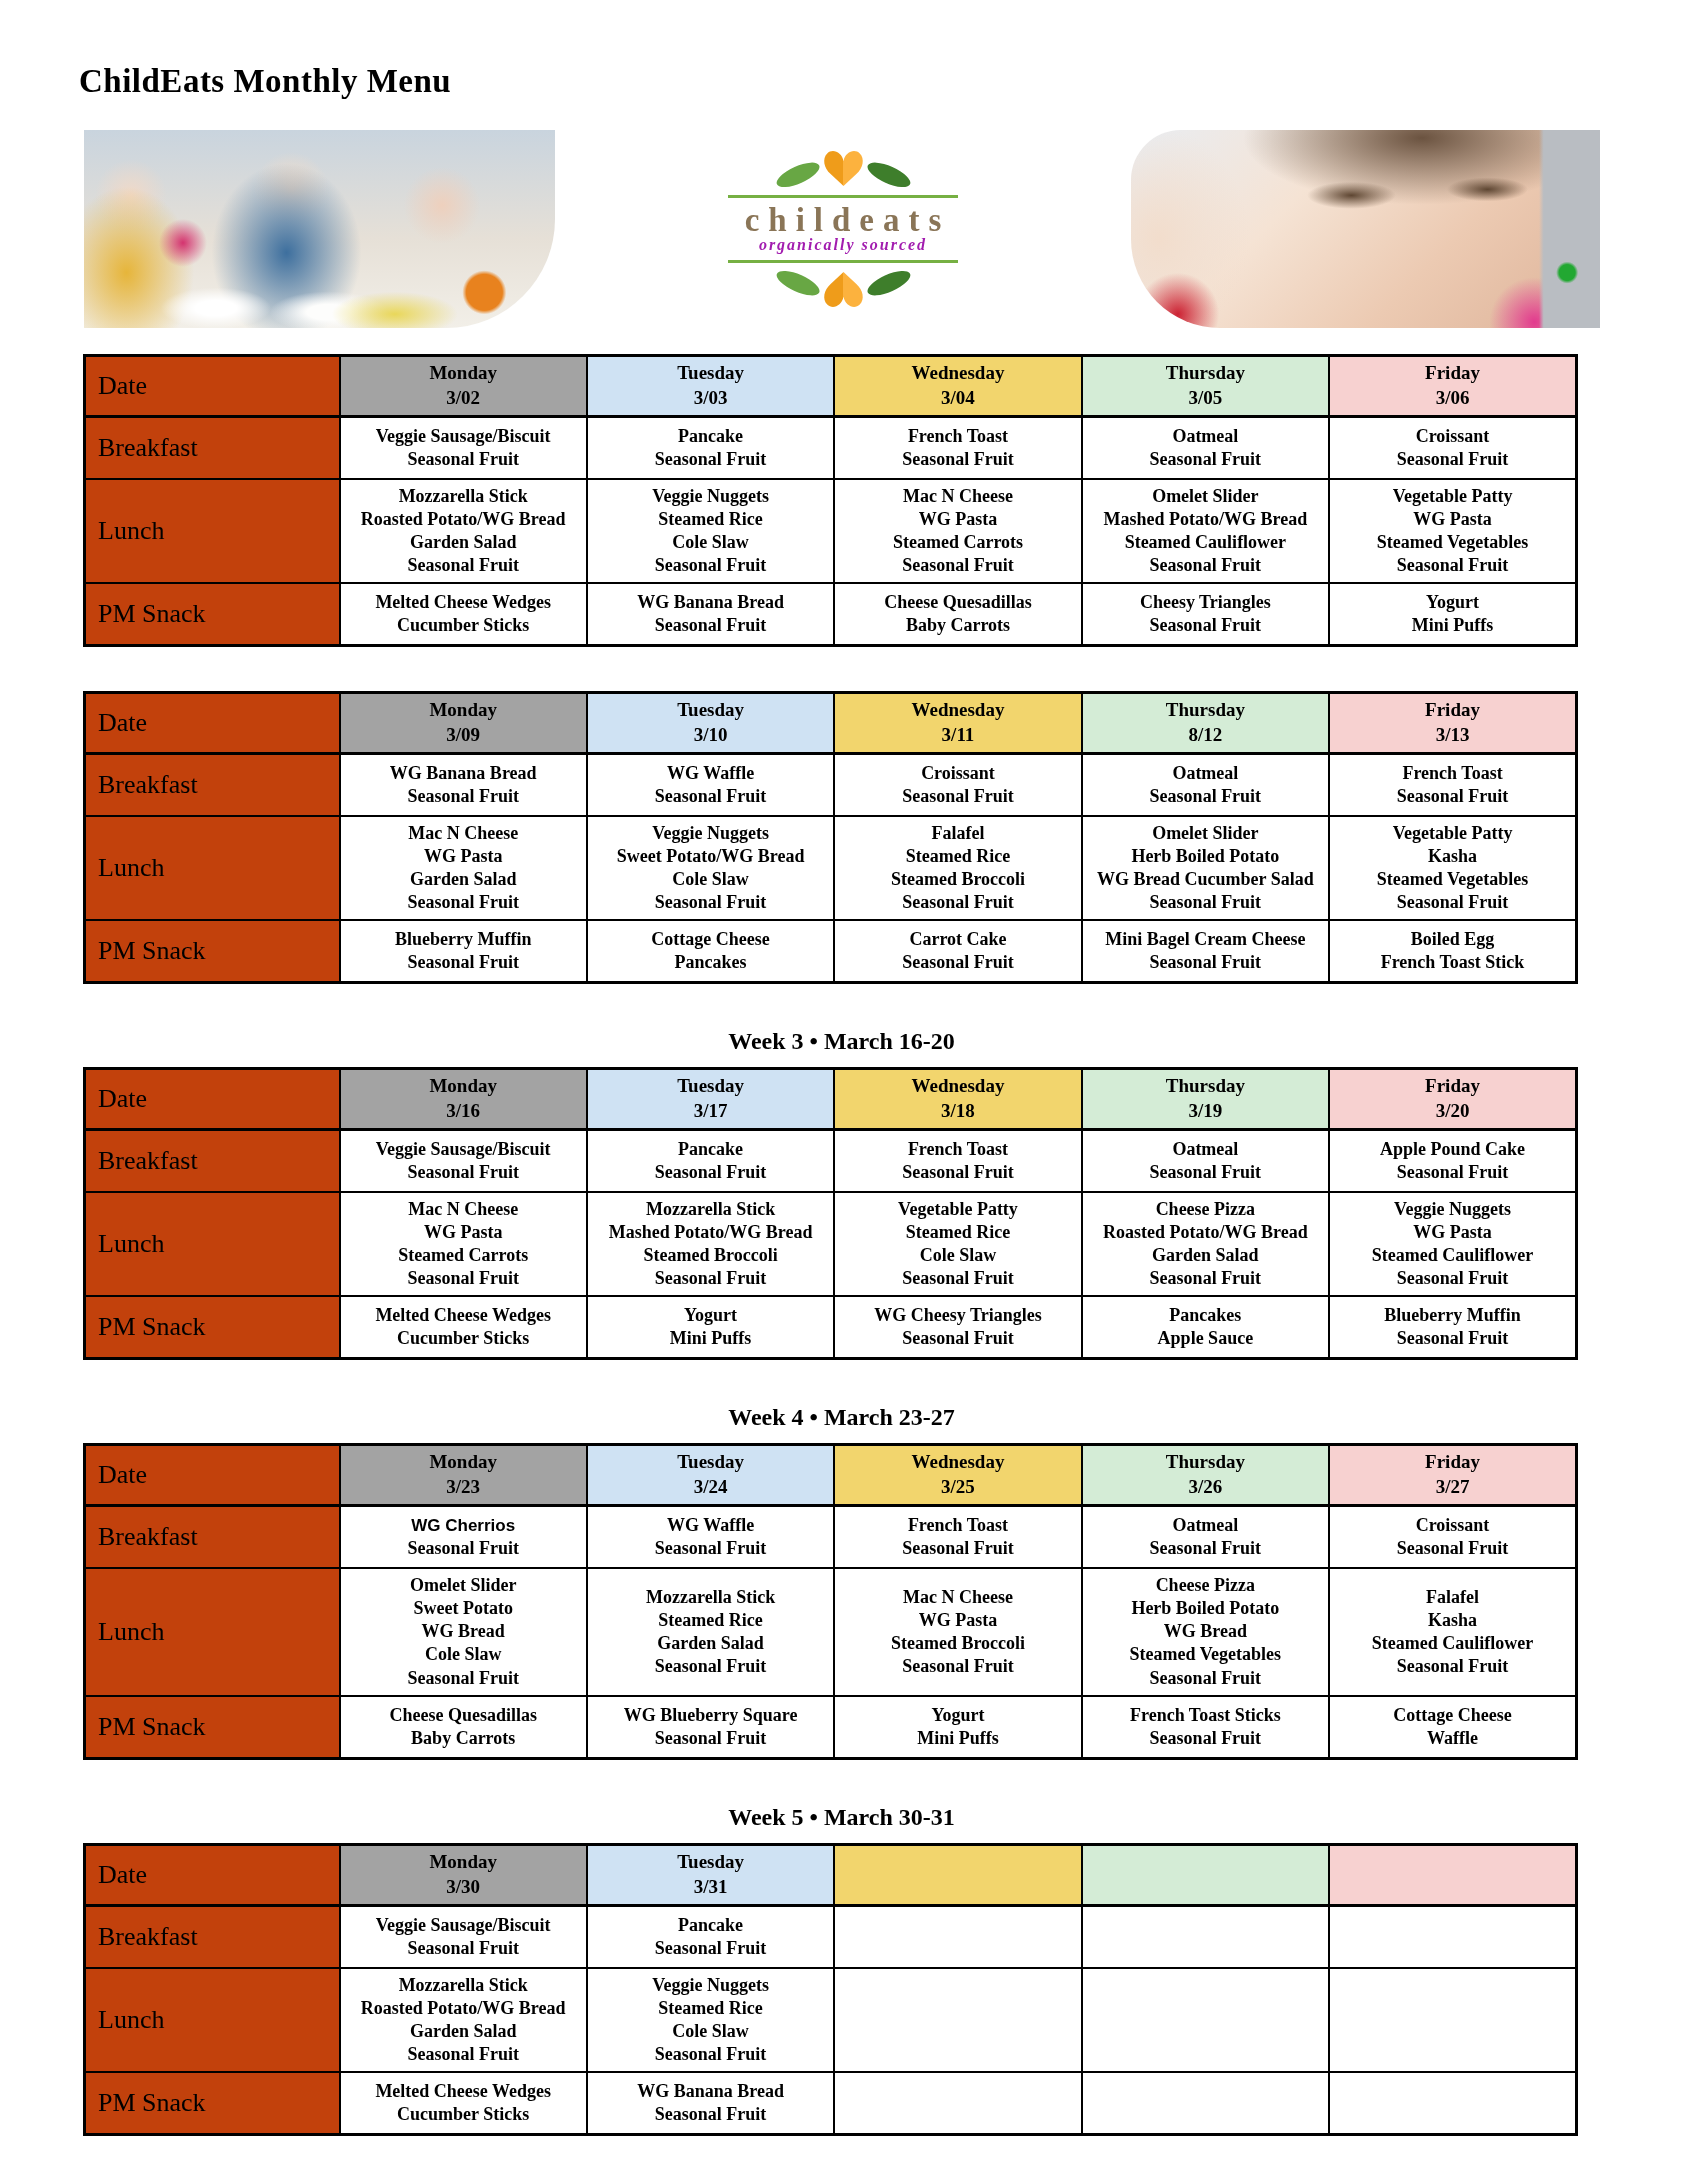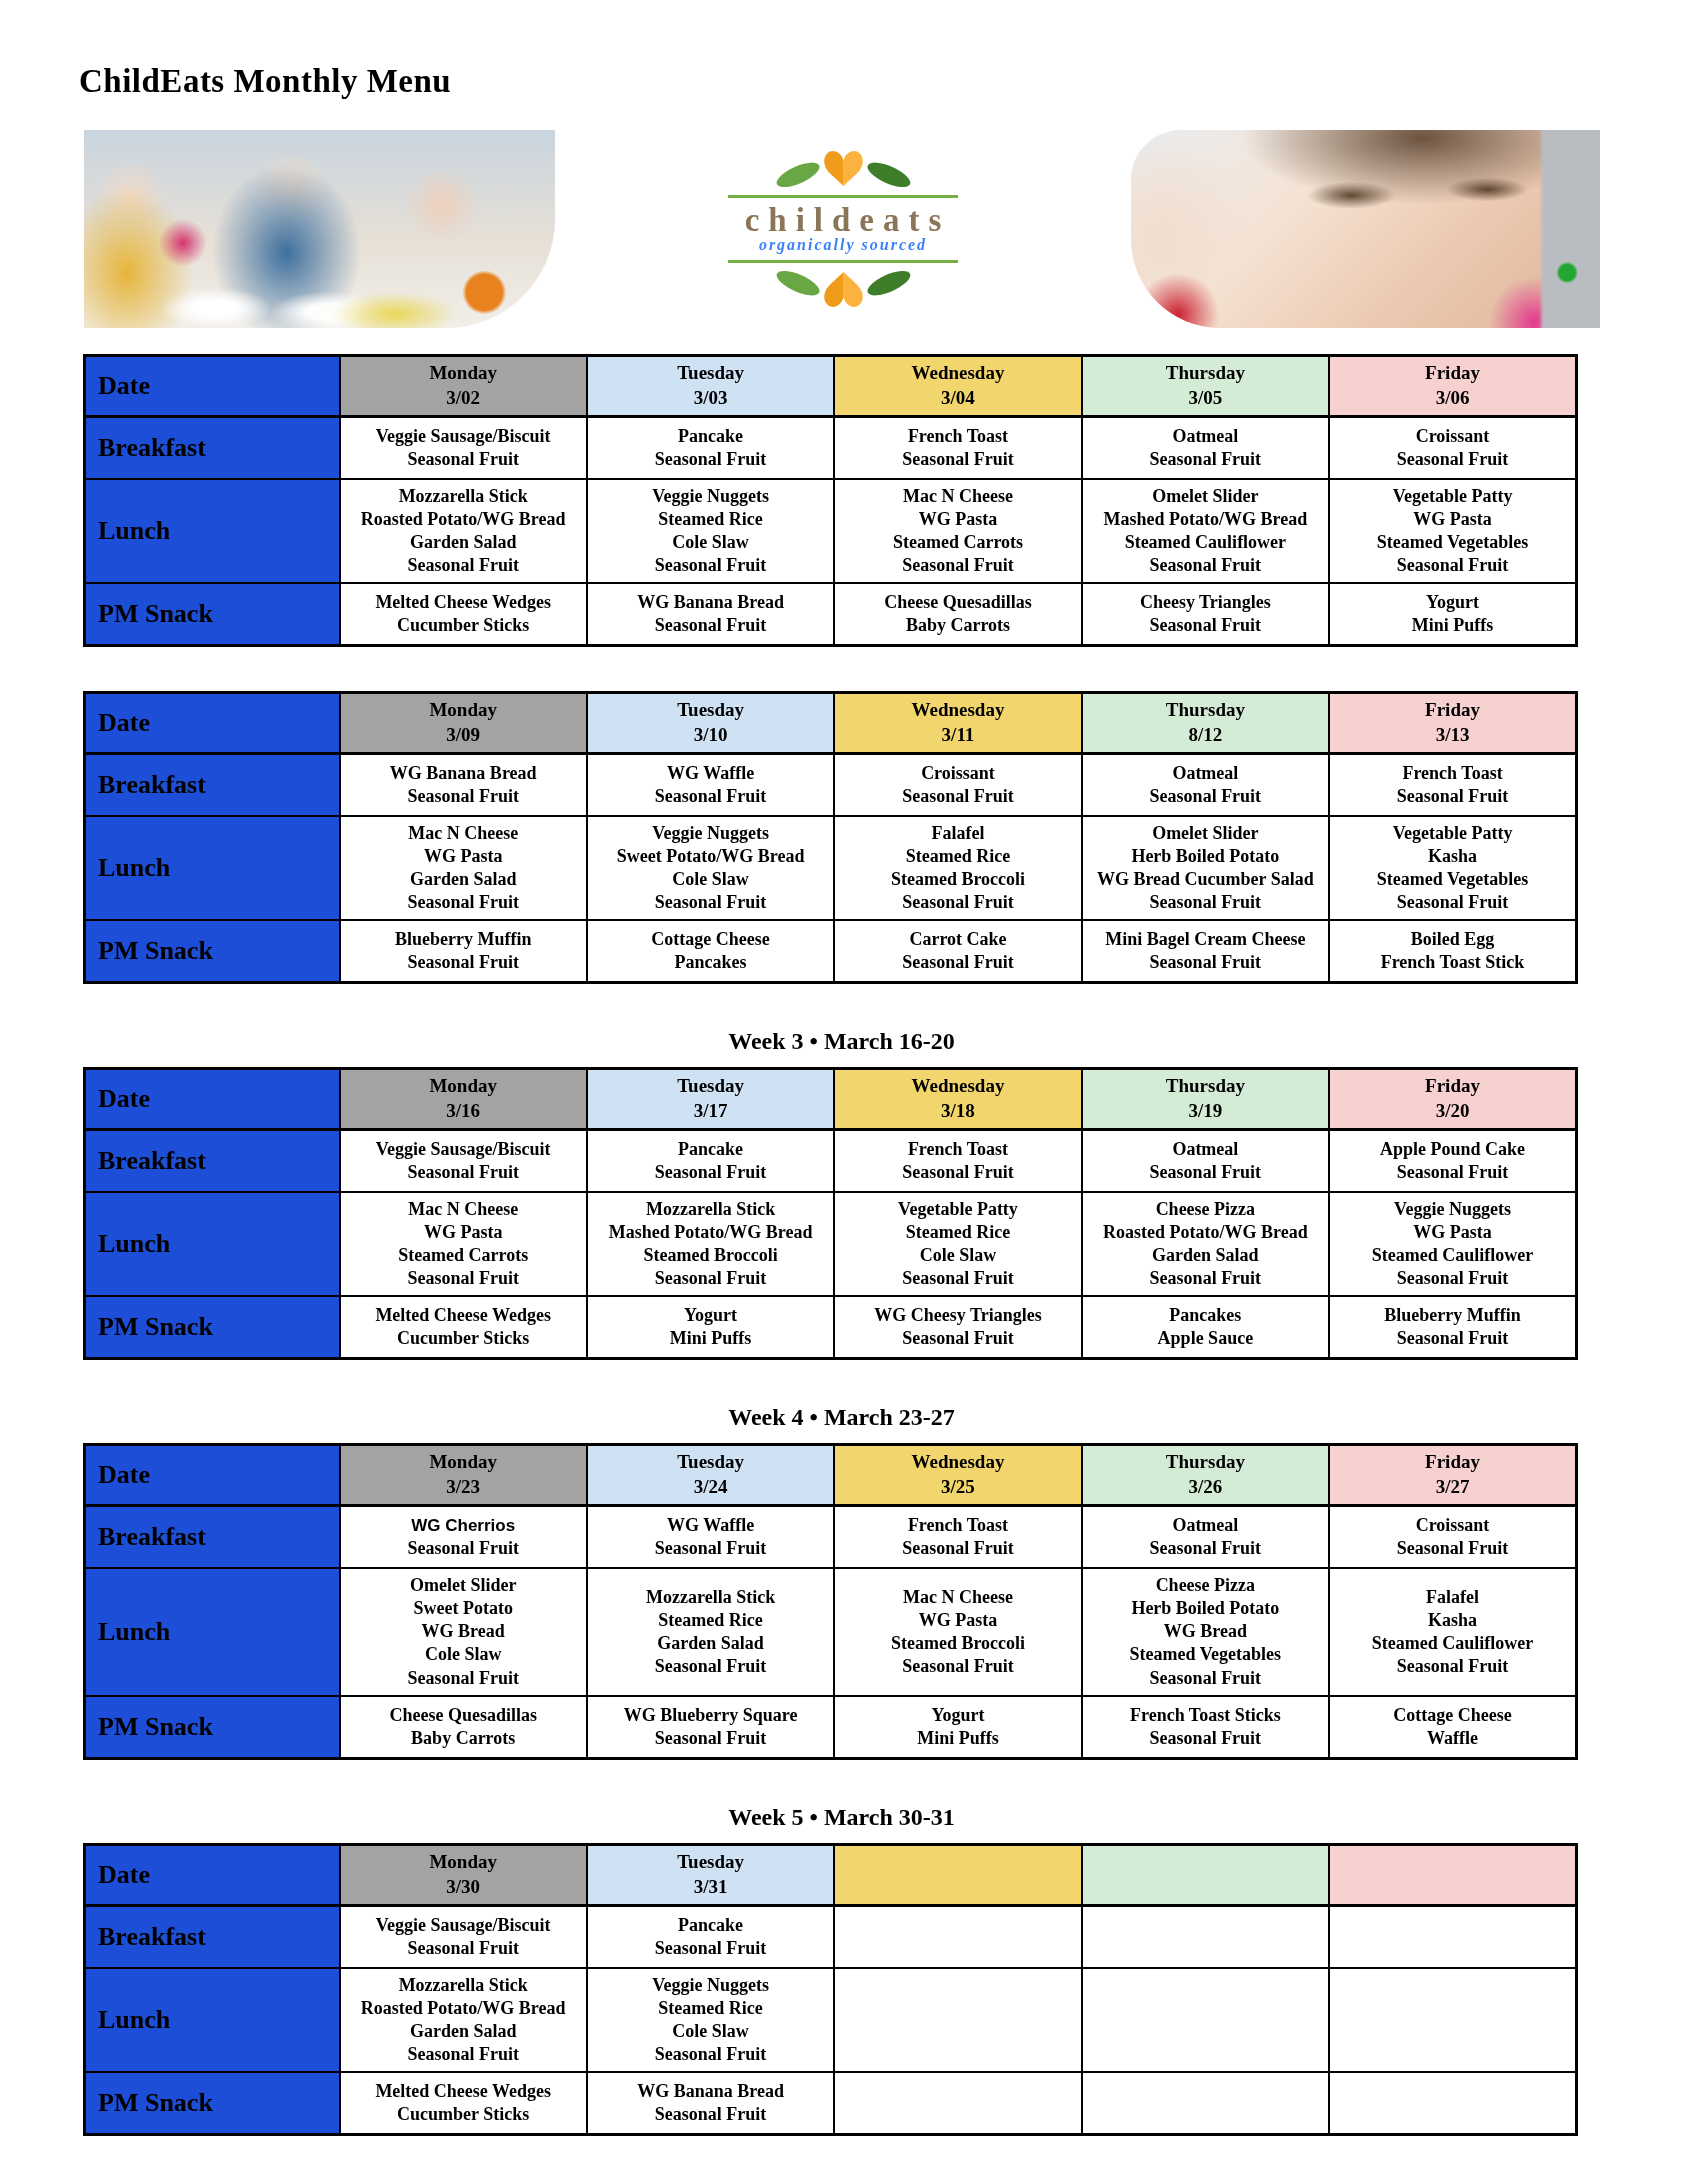--- a/index.html
+++ b/index.html
@@ -32,31 +32,31 @@
       radial-gradient(ellipse 54px 16px at 76% 30%,#5e4632,rgba(94,70,50,0) 75%),
       radial-gradient(ellipse 129px 158px at 6% 55%,#f2ddcc,rgba(242,221,204,0) 70%),
       radial-gradient(ellipse 238px 89px at 62% 4%,#6b5340,rgba(107,83,64,0) 75%),
       linear-gradient(135deg,#e9edf2 0%,#f5e3d4 35%,#eccab2 65%,#ddb298 100%);}
   
   .logo{width:307px;display:flex;flex-direction:column;align-items:center;justify-content:center;}
   .orn{display:block;}
   .orn.flip{transform:scaleY(-1);}
   .logo-rule{width:230px;height:3px;background:#76b043;margin:3px 0;}
   .logo-word{font-size:33px;font-weight:700;color:#8a7557;letter-spacing:9px;text-indent:9px;line-height:1.05;margin-top:2px;}
-  .logo-tag{font-style:italic;font-size:16px;font-weight:700;color:#3b82f6;letter-spacing:2px;margin:-1px 0 3px 0;}
+  .logo-tag{font-style:italic;font-size:16px;font-weight:700;color:#a21caf;letter-spacing:2px;margin:-1px 0 3px 0;}
   
   .week{margin:0 83px;}
   .week.first{margin-top:26px;}
   .week + .week{margin-top:44px;}
   .week-title{font-size:24px;font-weight:700;text-align:center;margin:0 0 12px 0;}
   table.menu{width:1495px;border-collapse:collapse;table-layout:fixed;border:3px solid #000;}
   table.menu td{border:2px solid #000;vertical-align:middle;}
   col.lab{width:255px;}
   tr.date-row td{border-bottom:3px solid #000;}
-  .rowlabel{font-size:26px;font-weight:700;text-align:left;padding:12px 12px;background:#1d4ed8;}
+  .rowlabel{font-size:26px;font-weight:400;text-align:left;padding:12px 12px;background:#c2410c;}
   .day{text-align:center;font-weight:700;font-size:19px;line-height:1.3;padding:4px 2px;}
   .dn,.dd{min-height:25px;}
   .meal{text-align:center;font-weight:700;font-size:18px;line-height:1.28;padding:5px 6px;white-space:pre-line;height:50px;}
   .mon{background:#a3a3a3;} .tue{background:#cfe2f3;} .wed{background:#f2d56d;}
   .thu{background:#d4ecd6;} .fri{background:#f7d1d0;}
   .cereal-bold{font-family:"Liberation Sans",sans-serif;font-weight:700;font-size:17px;}
 </style>
 </head>
 <body>
 

